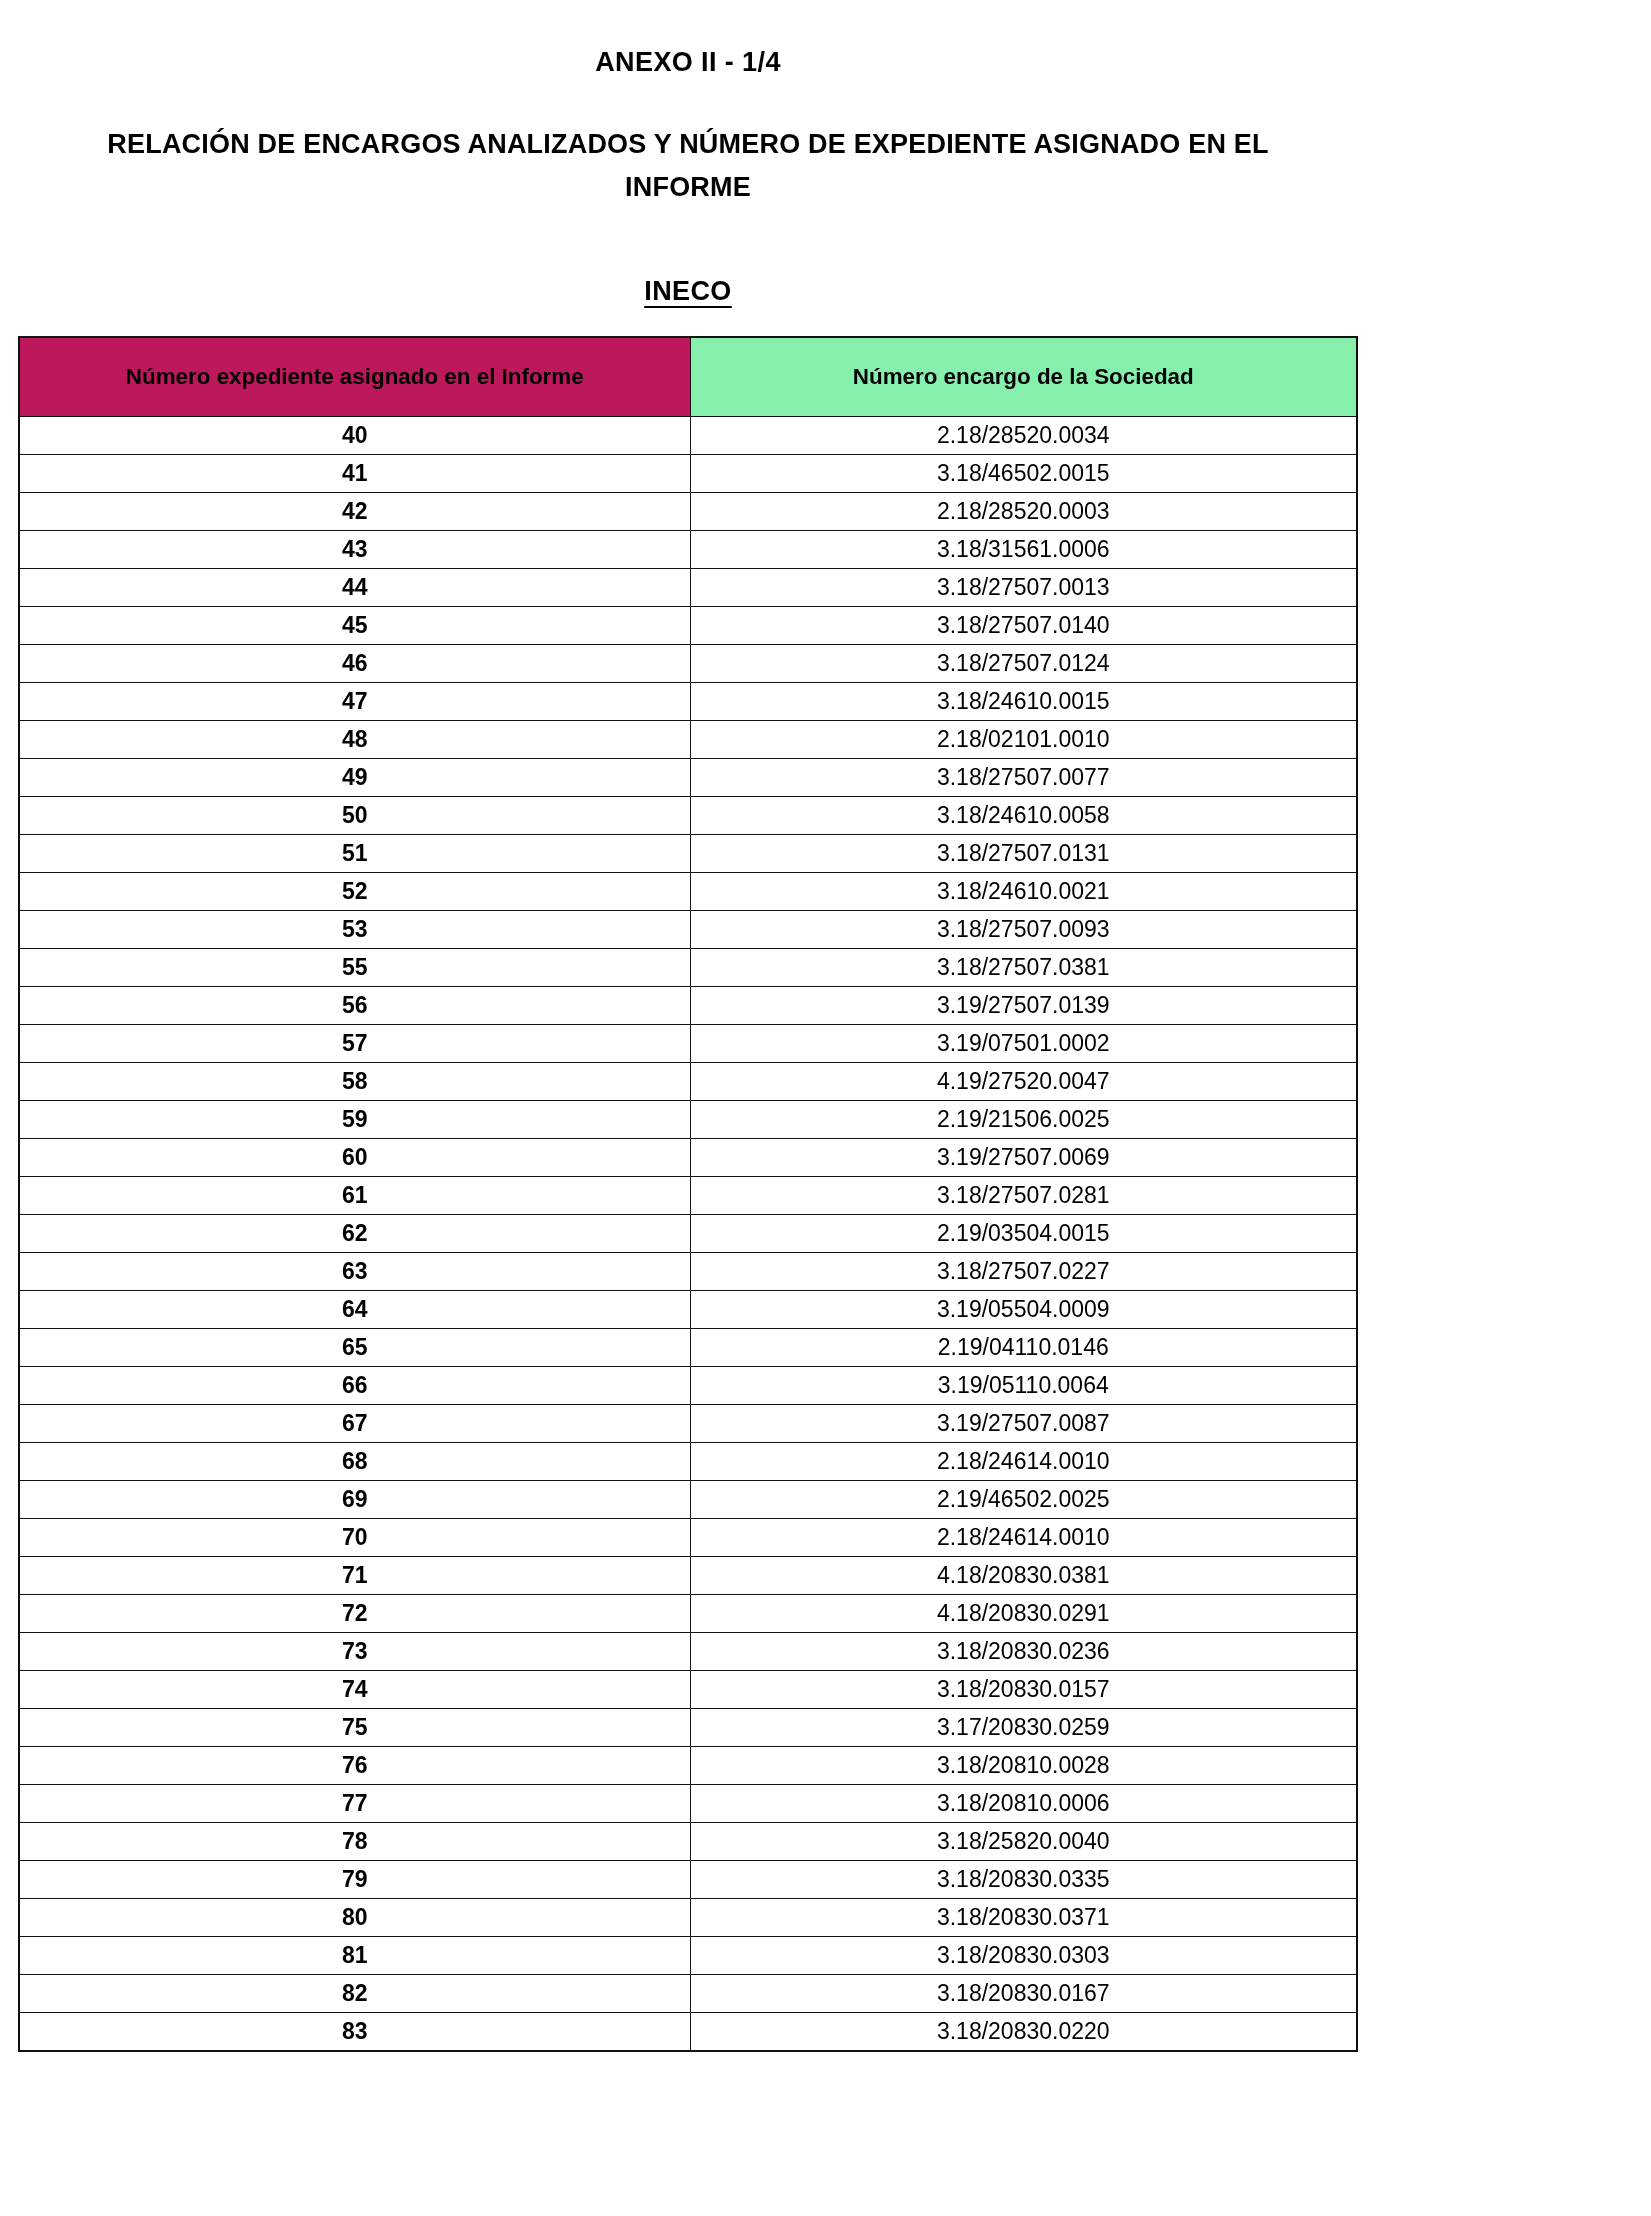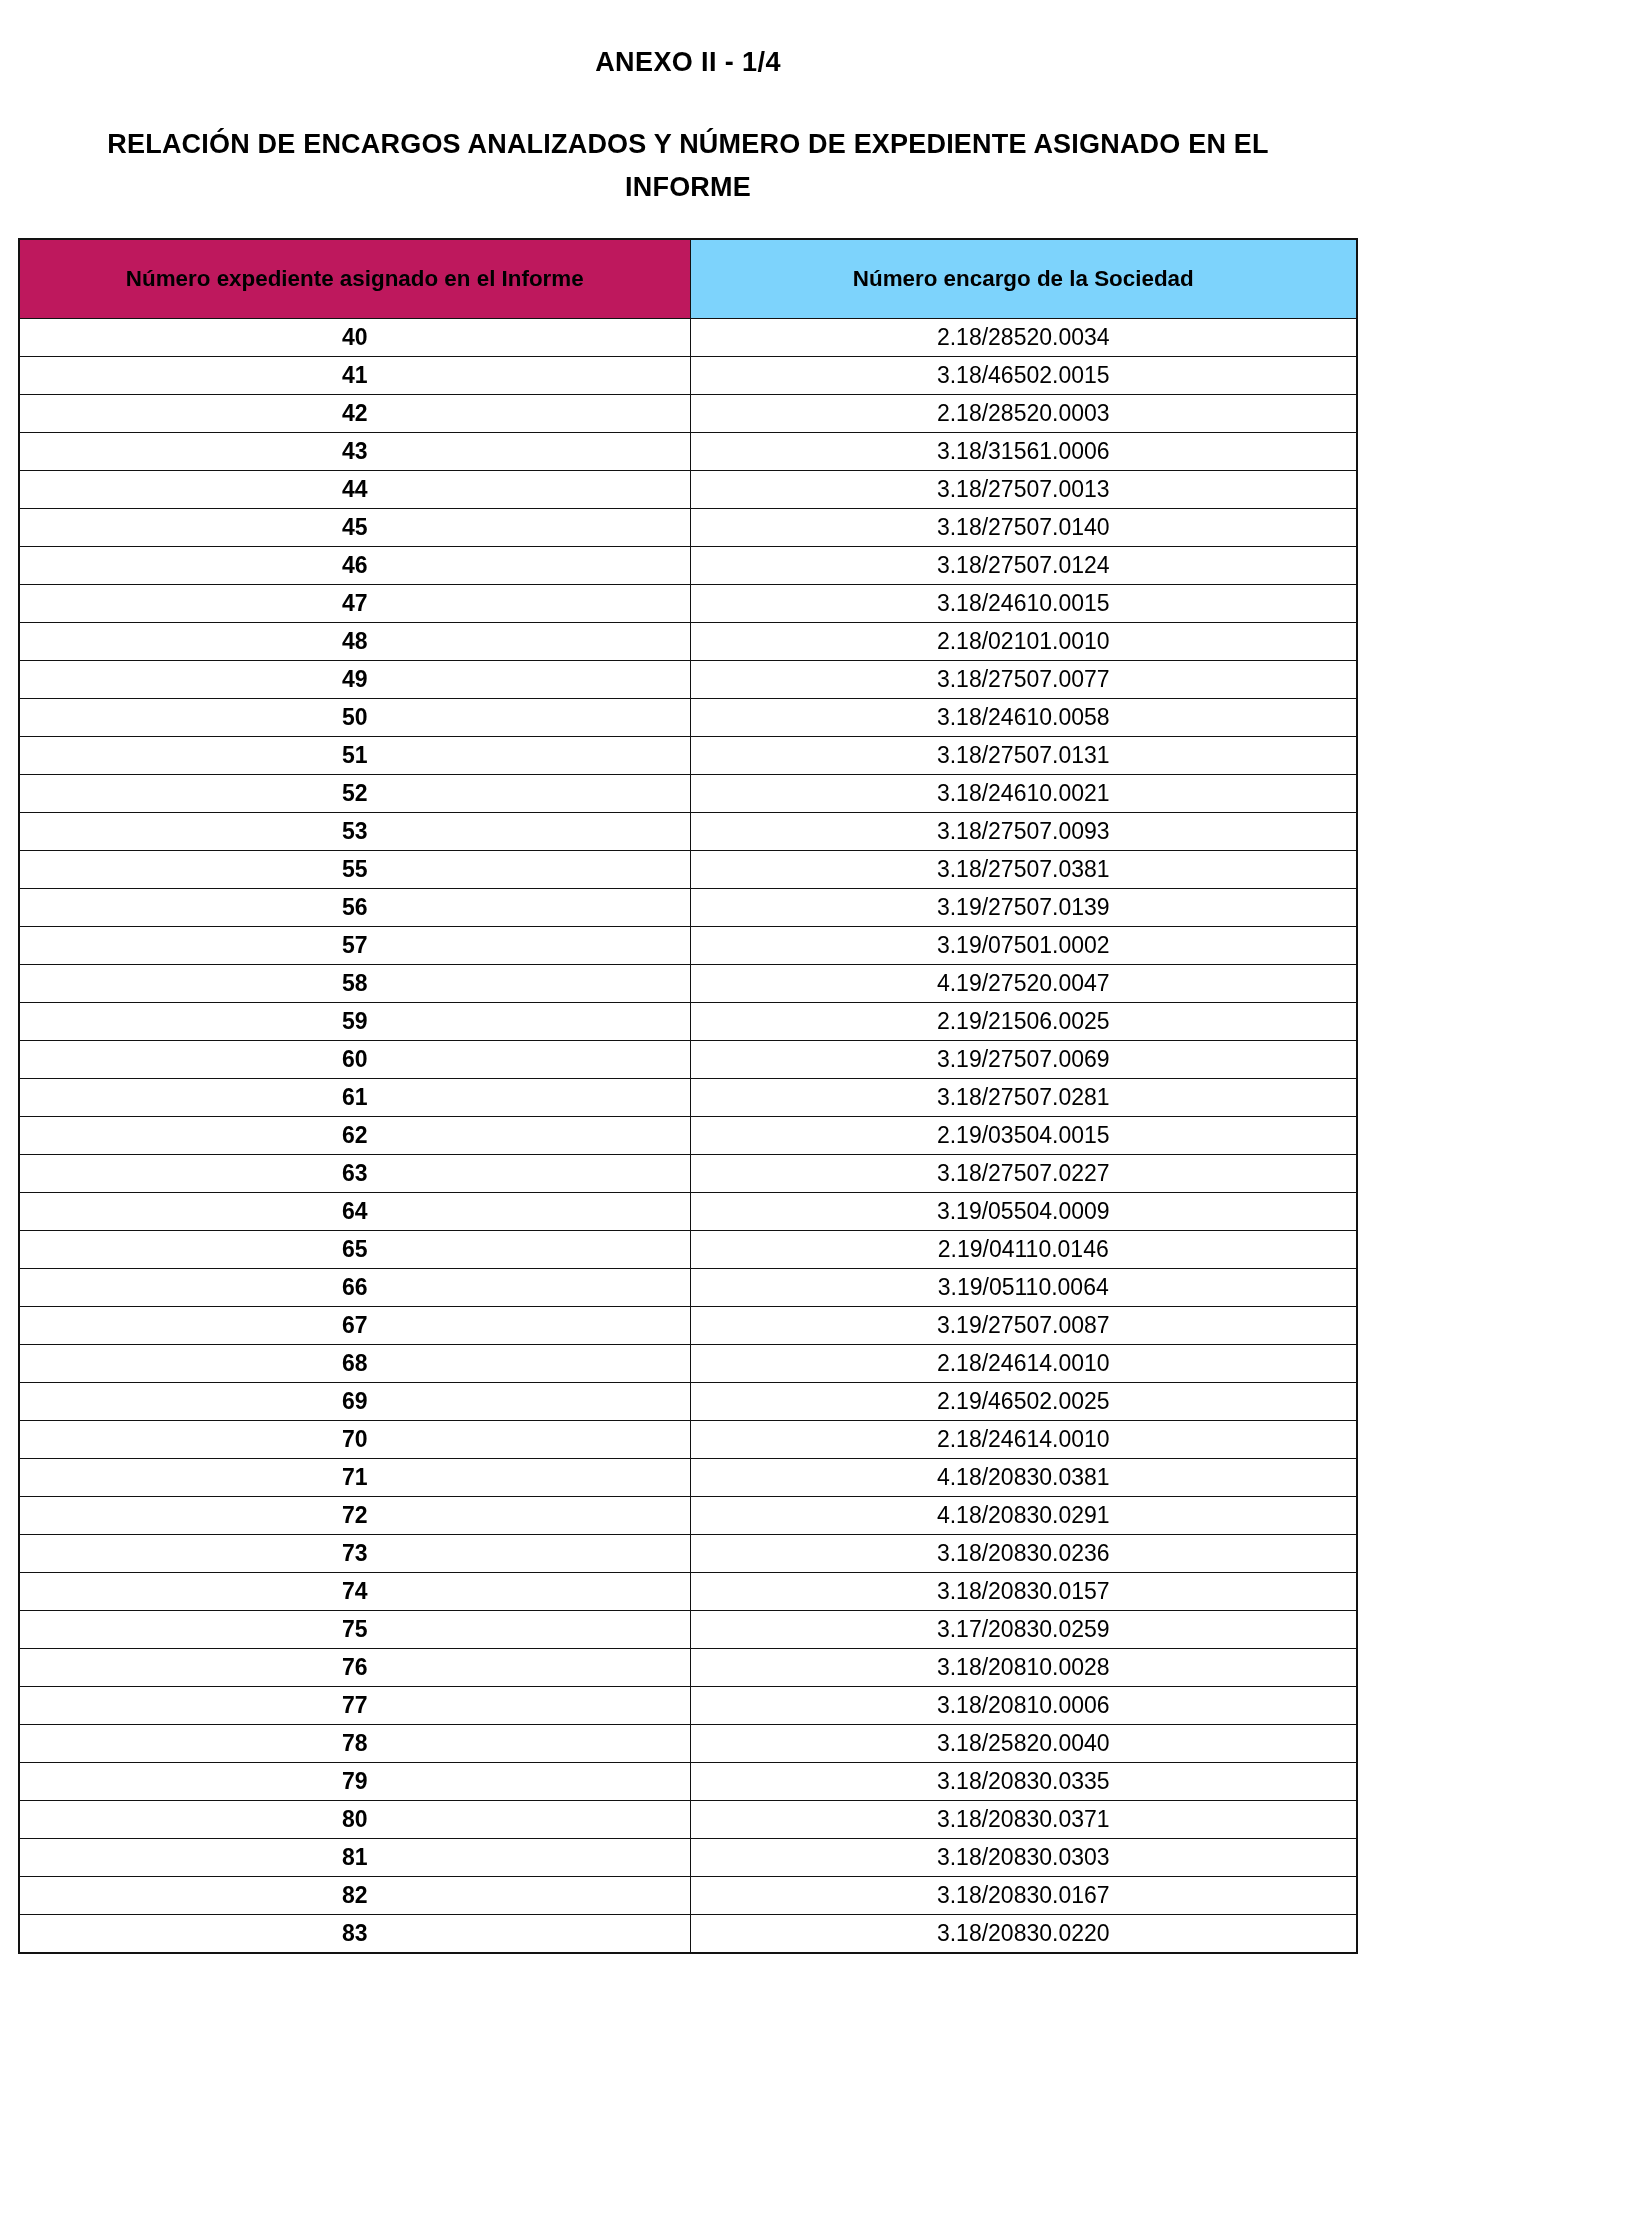--- a/index.html
+++ b/index.html
@@ -76,30 +76,31 @@
 
 <div class="page">
 
   <div class="annex-title">ANEXO II - 1/4</div>
 
   <div class="report-title">
     <span class="title-line">RELACIÓN DE ENCARGOS ANALIZADOS Y NÚMERO DE EXPEDIENTE ASIGNADO EN EL</span>
     <span class="title-line">INFORME</span>
   </div>
 
+  <div class="section-title">INECO</div>
 
   <table class="data-table">
     <colgroup>
       <col class="col-1">
       <col class="col-2">
     </colgroup>
     <thead>
       <tr class="thead-row">
         <th style="background: #be185d;">Número expediente asignado en el Informe</th>
-        <th style="background: #7dd3fc;">Número encargo de la Sociedad</th>
+        <th style="background: #86efac;">Número encargo de la Sociedad</th>
       </tr>
     </thead>
     <tbody>
         <tr>
           <td class="col-exp">40</td>
           <td class="col-enc">2.18/28520.0034</td>
         </tr>
         <tr>
           <td class="col-exp">41</td>
           <td class="col-enc">3.18/46502.0015</td>

